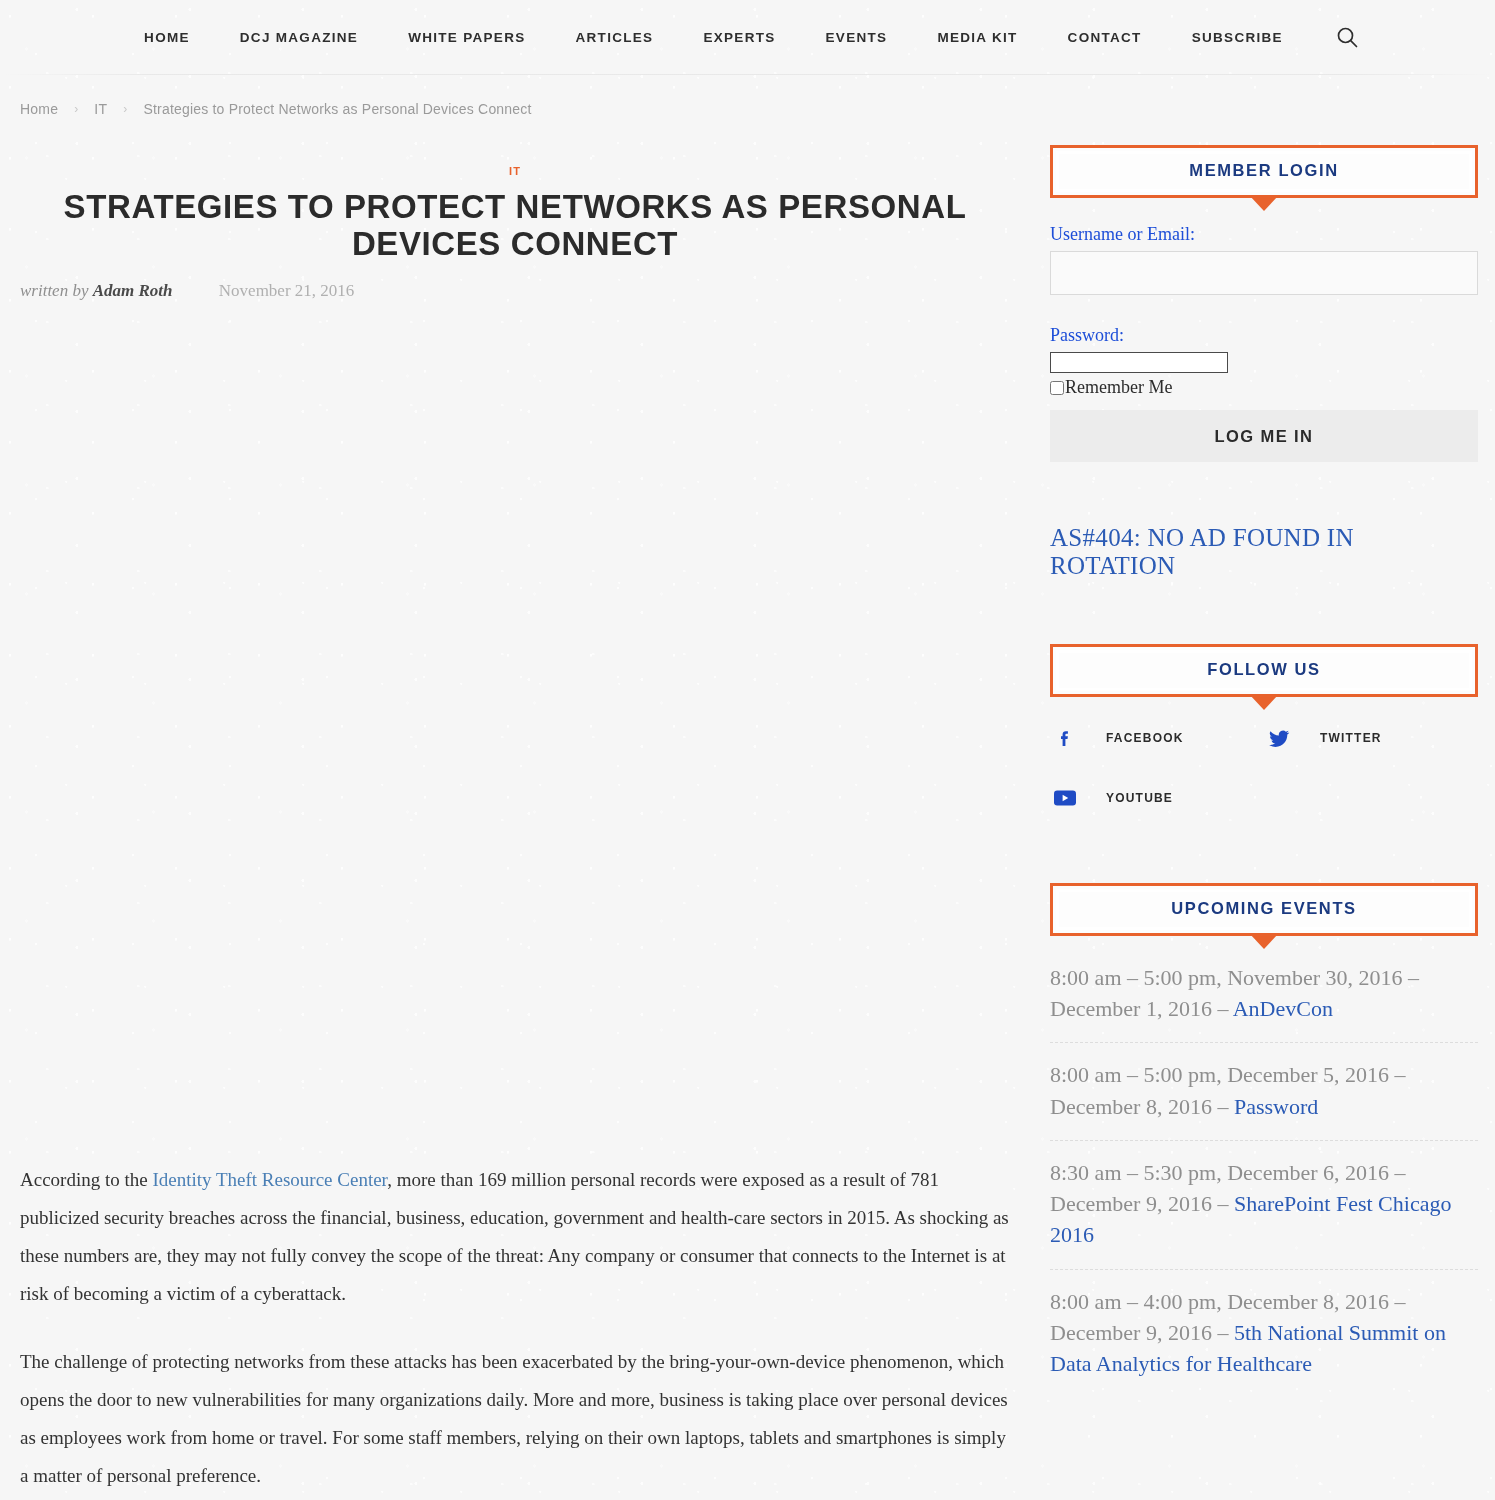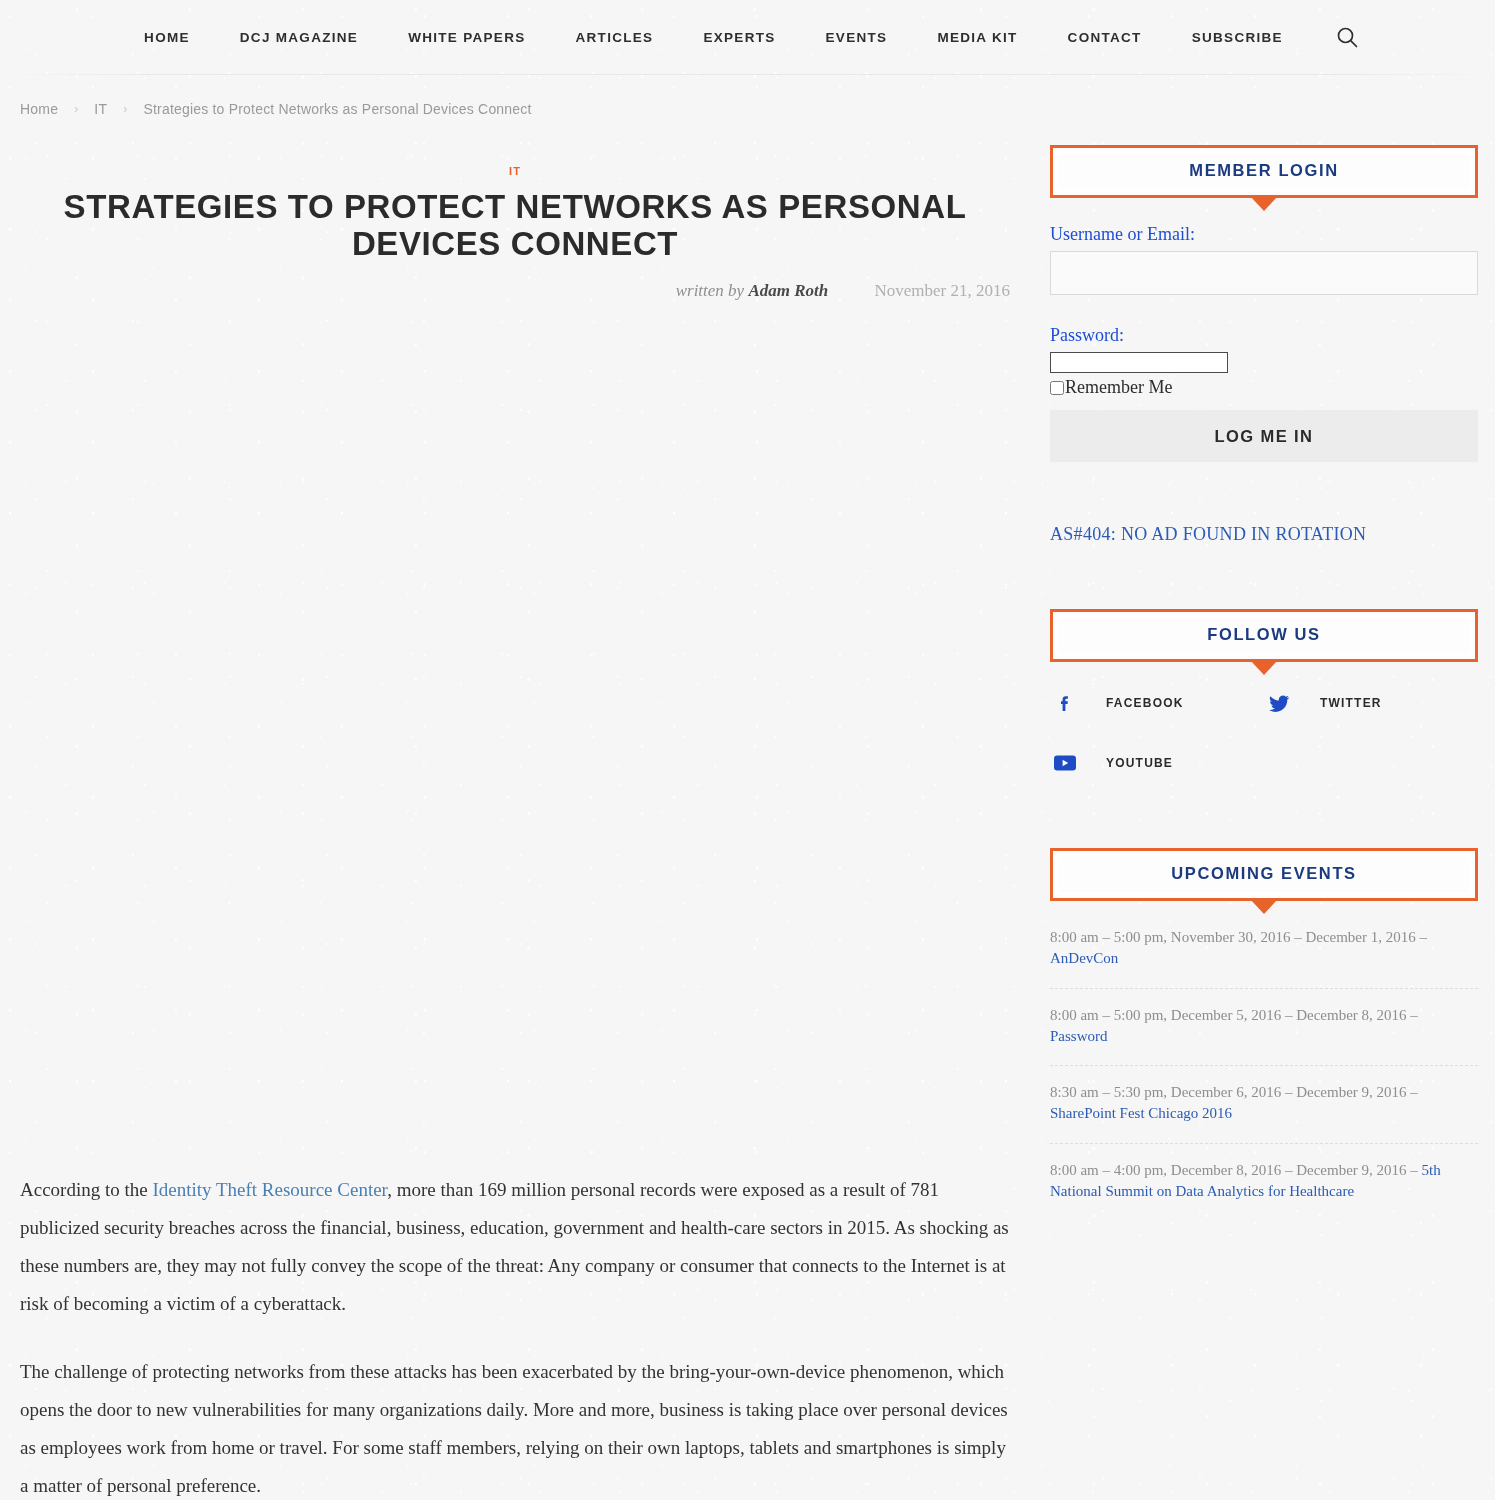--- a/index.html
+++ b/index.html
@@ -101,25 +101,24 @@
     line-height: 1.12;
     font-weight: 700;
     letter-spacing: .6px;
     color: #2b2b2b;
     text-align: center;
     text-transform: uppercase;
     margin: 0 0 18px 0;
     padding: 0 10px;
   }
   .byline {
-    text-align: right;
+    text-align: left;
     font-family: "Liberation Serif", serif;
     font-size: 17px;
     color: #9b9b9b;
-    margin-bottom: 10px;
   }
   .byline .wb { font-style: italic; color: #8f8f8f; }
   .byline .author { font-style: italic; font-weight: 700; color: #4a4a4a; }
   .byline .date { margin-left: 42px; color: #b0b0b0; }
 
   .hero-space { height: 860px; }
 
   
   .article-body {
     font-family: "Liberation Serif", serif;
@@ -225,21 +224,21 @@
     letter-spacing: 1.4px;
     color: #2b2b2b;
     text-transform: uppercase;
     cursor: pointer;
   }
 
   
   .ad-slot {
     margin: 62px 0 64px 0;
     font-family: "Liberation Serif", serif;
-    font-size: 18px;
+    font-size: 25px;
     color: #2b5bb5;
     letter-spacing: .3px;
   }
   .ad-slot a { color: #2b5bb5; text-decoration: none; cursor: pointer; }
 
   
   .social-grid {
     display: flex;
     flex-wrap: wrap;
     row-gap: 30px;
@@ -260,21 +259,21 @@
     font-weight: 700;
     letter-spacing: 1.2px;
     color: #2b2b2b;
     text-transform: uppercase;
     margin-left: 26px;
   }
 
   
   .events-list { font-family: "Liberation Serif", serif; }
   .event-item {
-    font-size: 15px;
+    font-size: 22px;
     line-height: 1.42;
     color: #8e8e8e;
     padding-bottom: 18px;
     margin-bottom: 16px;
     border-bottom: 1px dashed rgba(0,0,0,.10);
   }
   .event-item:last-child { border-bottom: none; }
   .event-item a { color: #2b5bb5; text-decoration: none; cursor: pointer; }
   .event-dash { color: #8e8e8e; }
 </style>

